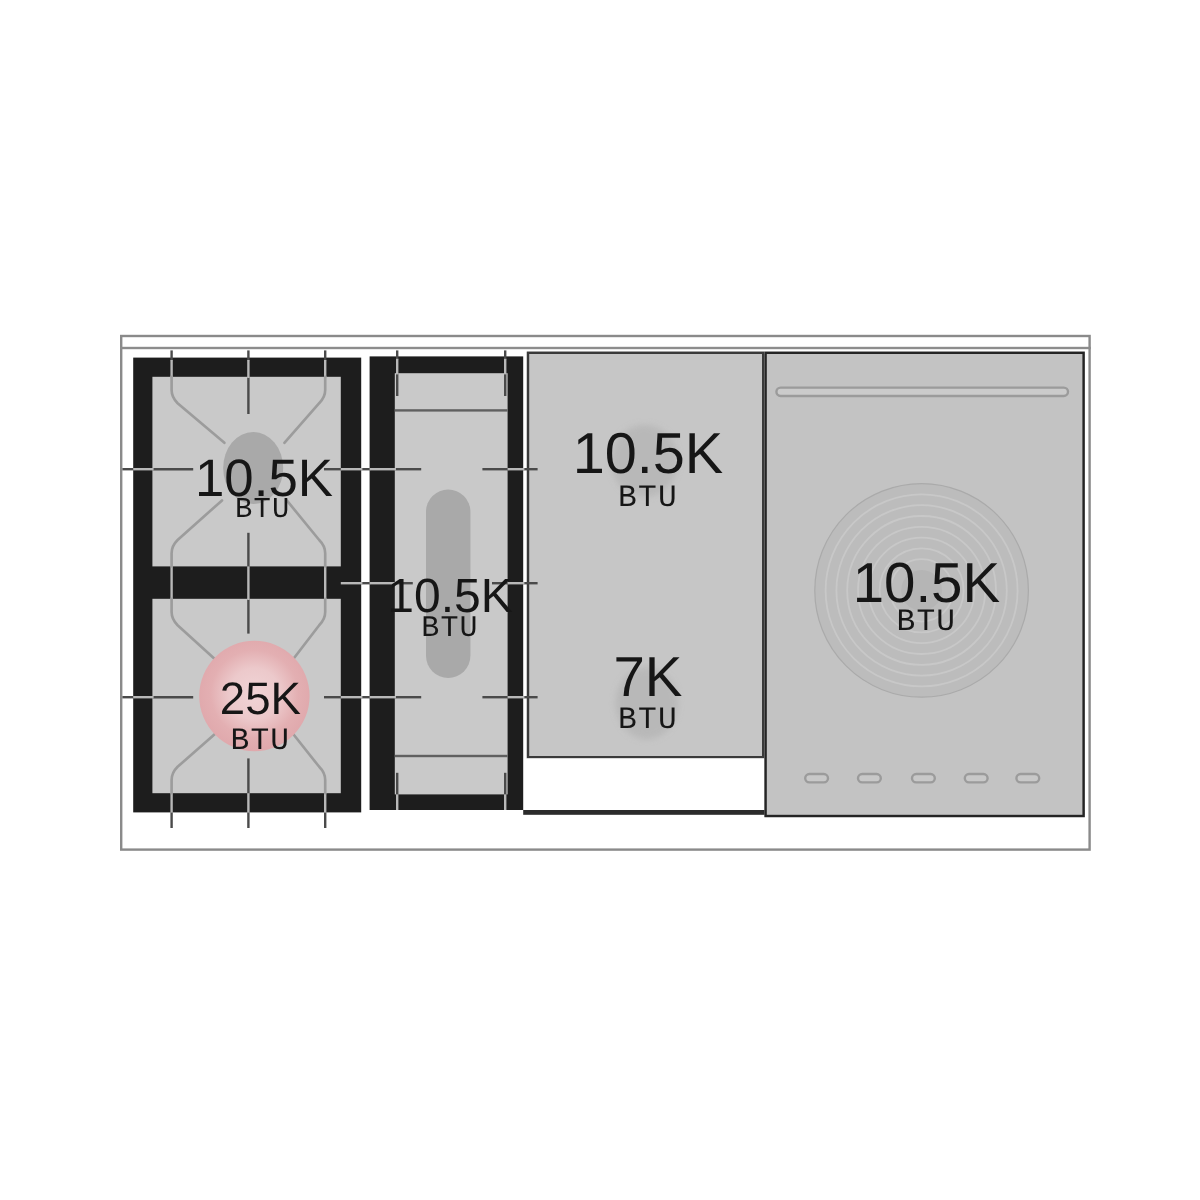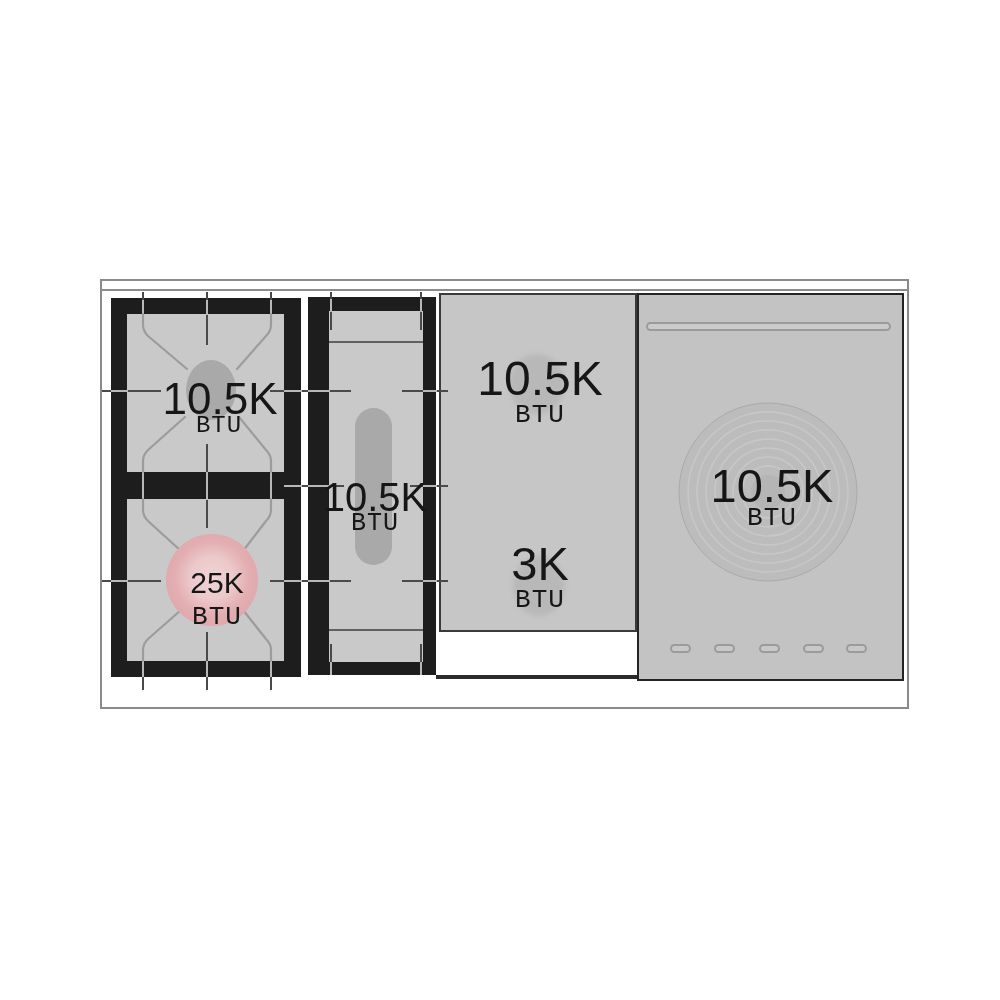--- a/index.html
+++ b/index.html
@@ -34,21 +34,21 @@
   .oval{top:644px;width:21px;height:9px;background:#c8c8c8;border:2px solid #9b9b9b;border-radius:5px;}
   .ov1{left:670px;} .ov2{left:714px;} .ov3{left:759px;} .ov4{left:803px;} .ov5{left:846px;}
   
   .overlay{left:0;top:0;width:1000px;height:1000px;pointer-events:none;}
   
   .lbl{position:absolute;width:200px;text-align:center;white-space:nowrap;color:#161616;}
   .val{font-weight:400;}
   .unit{letter-spacing:1px;font-family:Liberation Mono, monospace;}
   .v-tl{left:120px;top:377px;font-size:44px;line-height:44px;}
   .u-tl{left:119px;top:414px;font-size:24px;line-height:24px;}
-  .v-bl{left:117px;top:560px;font-size:30px;line-height:46px;}
+  .v-bl{left:117px;top:560px;font-size:38px;line-height:46px;}
   .u-bl{left:117px;top:604px;font-size:26px;line-height:26px;}
   .v-gr{left:275px;top:477px;font-size:40px;line-height:40px;}
   .u-gr{left:275px;top:511px;font-size:25px;line-height:25px;}
   .v-mt{left:440px;top:355px;font-size:48px;line-height:48px;}
   .u-mt{left:440px;top:402px;font-size:26px;line-height:26px;}
   .v-mb{left:440px;top:540px;font-size:47px;line-height:47px;}
   .u-mb{left:440px;top:587px;font-size:26px;line-height:26px;}
   .v-rt{left:672px;top:462px;font-size:47px;line-height:47px;}
   .u-rt{left:672px;top:505px;font-size:26px;line-height:26px;}
 </style>
@@ -196,19 +196,19 @@
 
   <div class="lbl val v-bl">25K</div>
   <div class="lbl unit u-bl">BTU</div>
 
   <div class="lbl val v-gr">10.5K</div>
   <div class="lbl unit u-gr">BTU</div>
 
   <div class="lbl val v-mt">10.5K</div>
   <div class="lbl unit u-mt">BTU</div>
 
-  <div class="lbl val v-mb">3K</div>
+  <div class="lbl val v-mb">7K</div>
   <div class="lbl unit u-mb">BTU</div>
 
   <div class="lbl val v-rt">10.5K</div>
   <div class="lbl unit u-rt">BTU</div>
 
 </div>
 
 </body></html>

